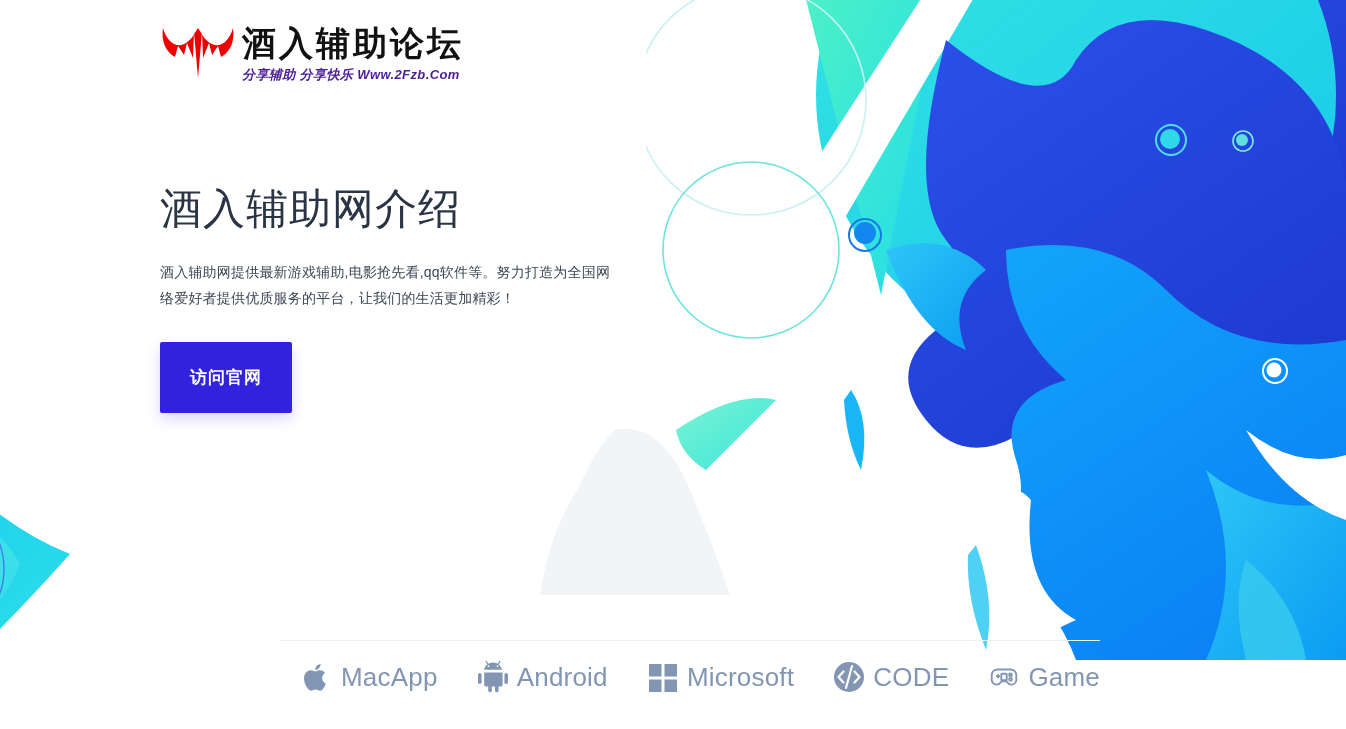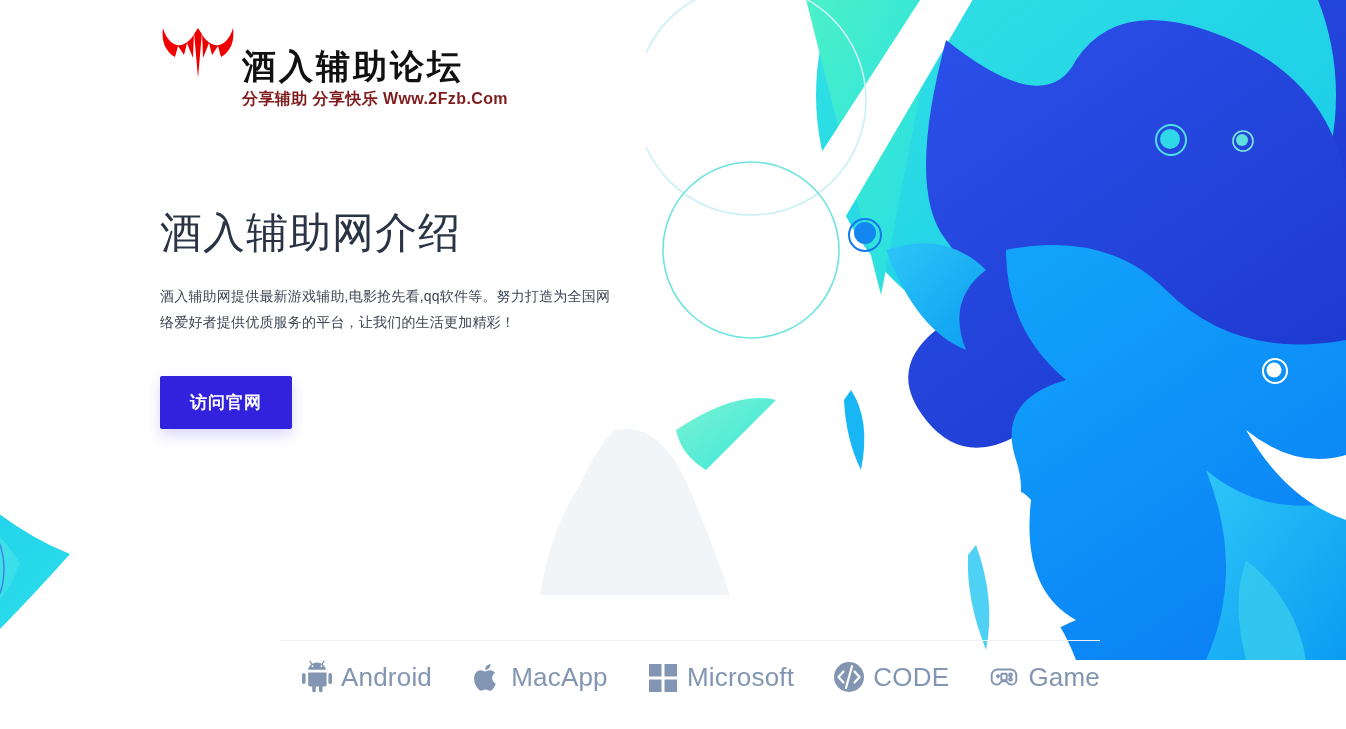--- a/index.html
+++ b/index.html
@@ -58,45 +58,45 @@
     width: 76px;
     height: 58px;
     margin-right: 6px;
     flex: none;
   }
   .logo-text-wrap {
     display: flex;
     flex-direction: column;
     justify-content: center;
     padding-top: 4px;
-    margin-top: 23px;
   }
   .logo-title {
     font-family: "DejaVu Serif", "Liberation Serif", serif;
     font-size: 34px;
     font-weight: 700;
     color: #111111;
     letter-spacing: 3px;
     line-height: 1.05;
     white-space: nowrap;
   }
   .logo-tagline {
     margin-top: 4px;
-    font-size: 16px;
+    font-size: 13px;
     font-weight: 700;
-    color: #7f1d1d;
+    color: #4c1d95;
     letter-spacing: 0.4px;
     white-space: nowrap;
+    font-style: italic;
   }
 
   
   .hero {
     position: absolute;
     left: 160px;
-    top: 208px;
+    top: 184px;
     width: 470px;
     z-index: 5;
   }
   .hero-title {
     font-size: 42px;
     font-weight: 400;
     color: #2b3445;
     letter-spacing: 1px;
     line-height: 1.2;
     white-space: nowrap;
@@ -104,27 +104,27 @@
   .hero-desc {
     margin-top: 26px;
     font-size: 14px;
     line-height: 1.85;
     color: #3d4654;
     letter-spacing: 0.2px;
     width: 456px;
   }
   .hero-btn {
     display: inline-block;
-    margin-top: 40px;
+    margin-top: 30px;
     background: #3322dd;
     color: #ffffff;
     font-size: 17px;
     font-weight: 700;
     letter-spacing: 1px;
-    padding: 15px 30px;
+    padding: 24px 30px;
     border: none;
     border-radius: 2px;
     cursor: pointer;
     box-shadow: 0 6px 14px rgba(51, 34, 221, 0.18);
   }
 
   
   .divider {
     position: absolute;
     left: 280px;
@@ -294,48 +294,48 @@
     <p class="hero-desc">酒入辅助网提供最新游戏辅助,电影抢先看,qq软件等。努力打造为全国网络爱好者提供优质服务的平台，让我们的生活更加精彩！</p>
     <button class="hero-btn">访问官网</button>
   </div>
 
   <div class="divider"></div>
 
   <div class="platforms">
 
     <div class="platform">
       <svg class="platform-icon" viewBox="0 0 34 34" aria-hidden="true">
+        <path fill="currentColor" d="M22.2,18.1c0-3.4,2.8-5,2.9-5.1c-1.6-2.3-4-2.6-4.9-2.7c-2.1-0.2-4.1,1.2-5.1,1.2
+          c-1.1,0-2.7-1.2-4.4-1.2c-2.3,0-4.4,1.3-5.5,3.4c-2.4,4.1-0.6,10.2,1.7,13.6c1.1,1.6,2.5,3.5,4.3,3.4c1.7-0.1,2.3-1.1,4.4-1.1
+          c2,0,2.6,1.1,4.4,1.1c1.8,0,2.9-1.7,4-3.3c1.3-1.9,1.8-3.7,1.8-3.8C25.6,23.5,22.2,22.2,22.2,18.1z"></path>
+        <path fill="currentColor" d="M19.1,8.1c0.9-1.1,1.5-2.7,1.4-4.2c-1.3,0.1-2.9,0.9-3.9,2c-0.8,1-1.5,2.6-1.3,4.1
+          C16.7,10.1,18.2,9.2,19.1,8.1z"></path>
+      </svg>
+      <span class="platform-label">MacApp</span>
+    </div>
+
+    <div class="platform">
+      <svg class="platform-icon" viewBox="0 0 34 34" aria-hidden="true">
         <g fill="currentColor">
           <rect x="2" y="13" width="3.6" height="11" rx="1.8"></rect>
           <rect x="28.4" y="13" width="3.6" height="11" rx="1.8"></rect>
           <path d="M7.4,12.6h19.2v12.2c0,0.9-0.7,1.6-1.6,1.6h-2.4v4c0,1-0.8,1.8-1.8,1.8s-1.8-0.8-1.8-1.8v-4h-3.2v4
             c0,1-0.8,1.8-1.8,1.8s-1.8-0.8-1.8-1.8v-4H9.8c-0.9,0-1.6-0.7-1.6-1.6V12.6z"></path>
           <path d="M17,2.4c-4.6,0-8.4,3.2-8.9,7.4h17.8C25.4,5.6,21.6,2.4,17,2.4z M12.5,7.1c-0.5,0-0.9-0.4-0.9-0.9
             s0.4-0.9,0.9-0.9s0.9,0.4,0.9,0.9S13,7.1,12.5,7.1z M21.5,7.1c-0.5,0-0.9-0.4-0.9-0.9s0.4-0.9,0.9-0.9s0.9,0.4,0.9,0.9
             S22,7.1,21.5,7.1z"></path>
           <rect x="10.2" y="0.6" width="1.3" height="4" rx="0.65" transform="rotate(-30 10.85 2.6)"></rect>
           <rect x="22.5" y="0.6" width="1.3" height="4" rx="0.65" transform="rotate(30 23.15 2.6)"></rect>
         </g>
       </svg>
       <span class="platform-label">Android</span>
     </div>
 
     <div class="platform">
       <svg class="platform-icon" viewBox="0 0 34 34" aria-hidden="true">
-        <path fill="currentColor" d="M22.2,18.1c0-3.4,2.8-5,2.9-5.1c-1.6-2.3-4-2.6-4.9-2.7c-2.1-0.2-4.1,1.2-5.1,1.2
-          c-1.1,0-2.7-1.2-4.4-1.2c-2.3,0-4.4,1.3-5.5,3.4c-2.4,4.1-0.6,10.2,1.7,13.6c1.1,1.6,2.5,3.5,4.3,3.4c1.7-0.1,2.3-1.1,4.4-1.1
-          c2,0,2.6,1.1,4.4,1.1c1.8,0,2.9-1.7,4-3.3c1.3-1.9,1.8-3.7,1.8-3.8C25.6,23.5,22.2,22.2,22.2,18.1z"></path>
-        <path fill="currentColor" d="M19.1,8.1c0.9-1.1,1.5-2.7,1.4-4.2c-1.3,0.1-2.9,0.9-3.9,2c-0.8,1-1.5,2.6-1.3,4.1
-          C16.7,10.1,18.2,9.2,19.1,8.1z"></path>
-      </svg>
-      <span class="platform-label">MacApp</span>
-    </div>
-
-    <div class="platform">
-      <svg class="platform-icon" viewBox="0 0 34 34" aria-hidden="true">
         <g fill="currentColor">
           <rect x="3" y="4" width="12.5" height="12.5"></rect>
           <rect x="18.5" y="4" width="12.5" height="12.5"></rect>
           <rect x="3" y="19.5" width="12.5" height="12.5"></rect>
           <rect x="18.5" y="19.5" width="12.5" height="12.5"></rect>
         </g>
       </svg>
       <span class="platform-label">Microsoft</span>
     </div>
 

